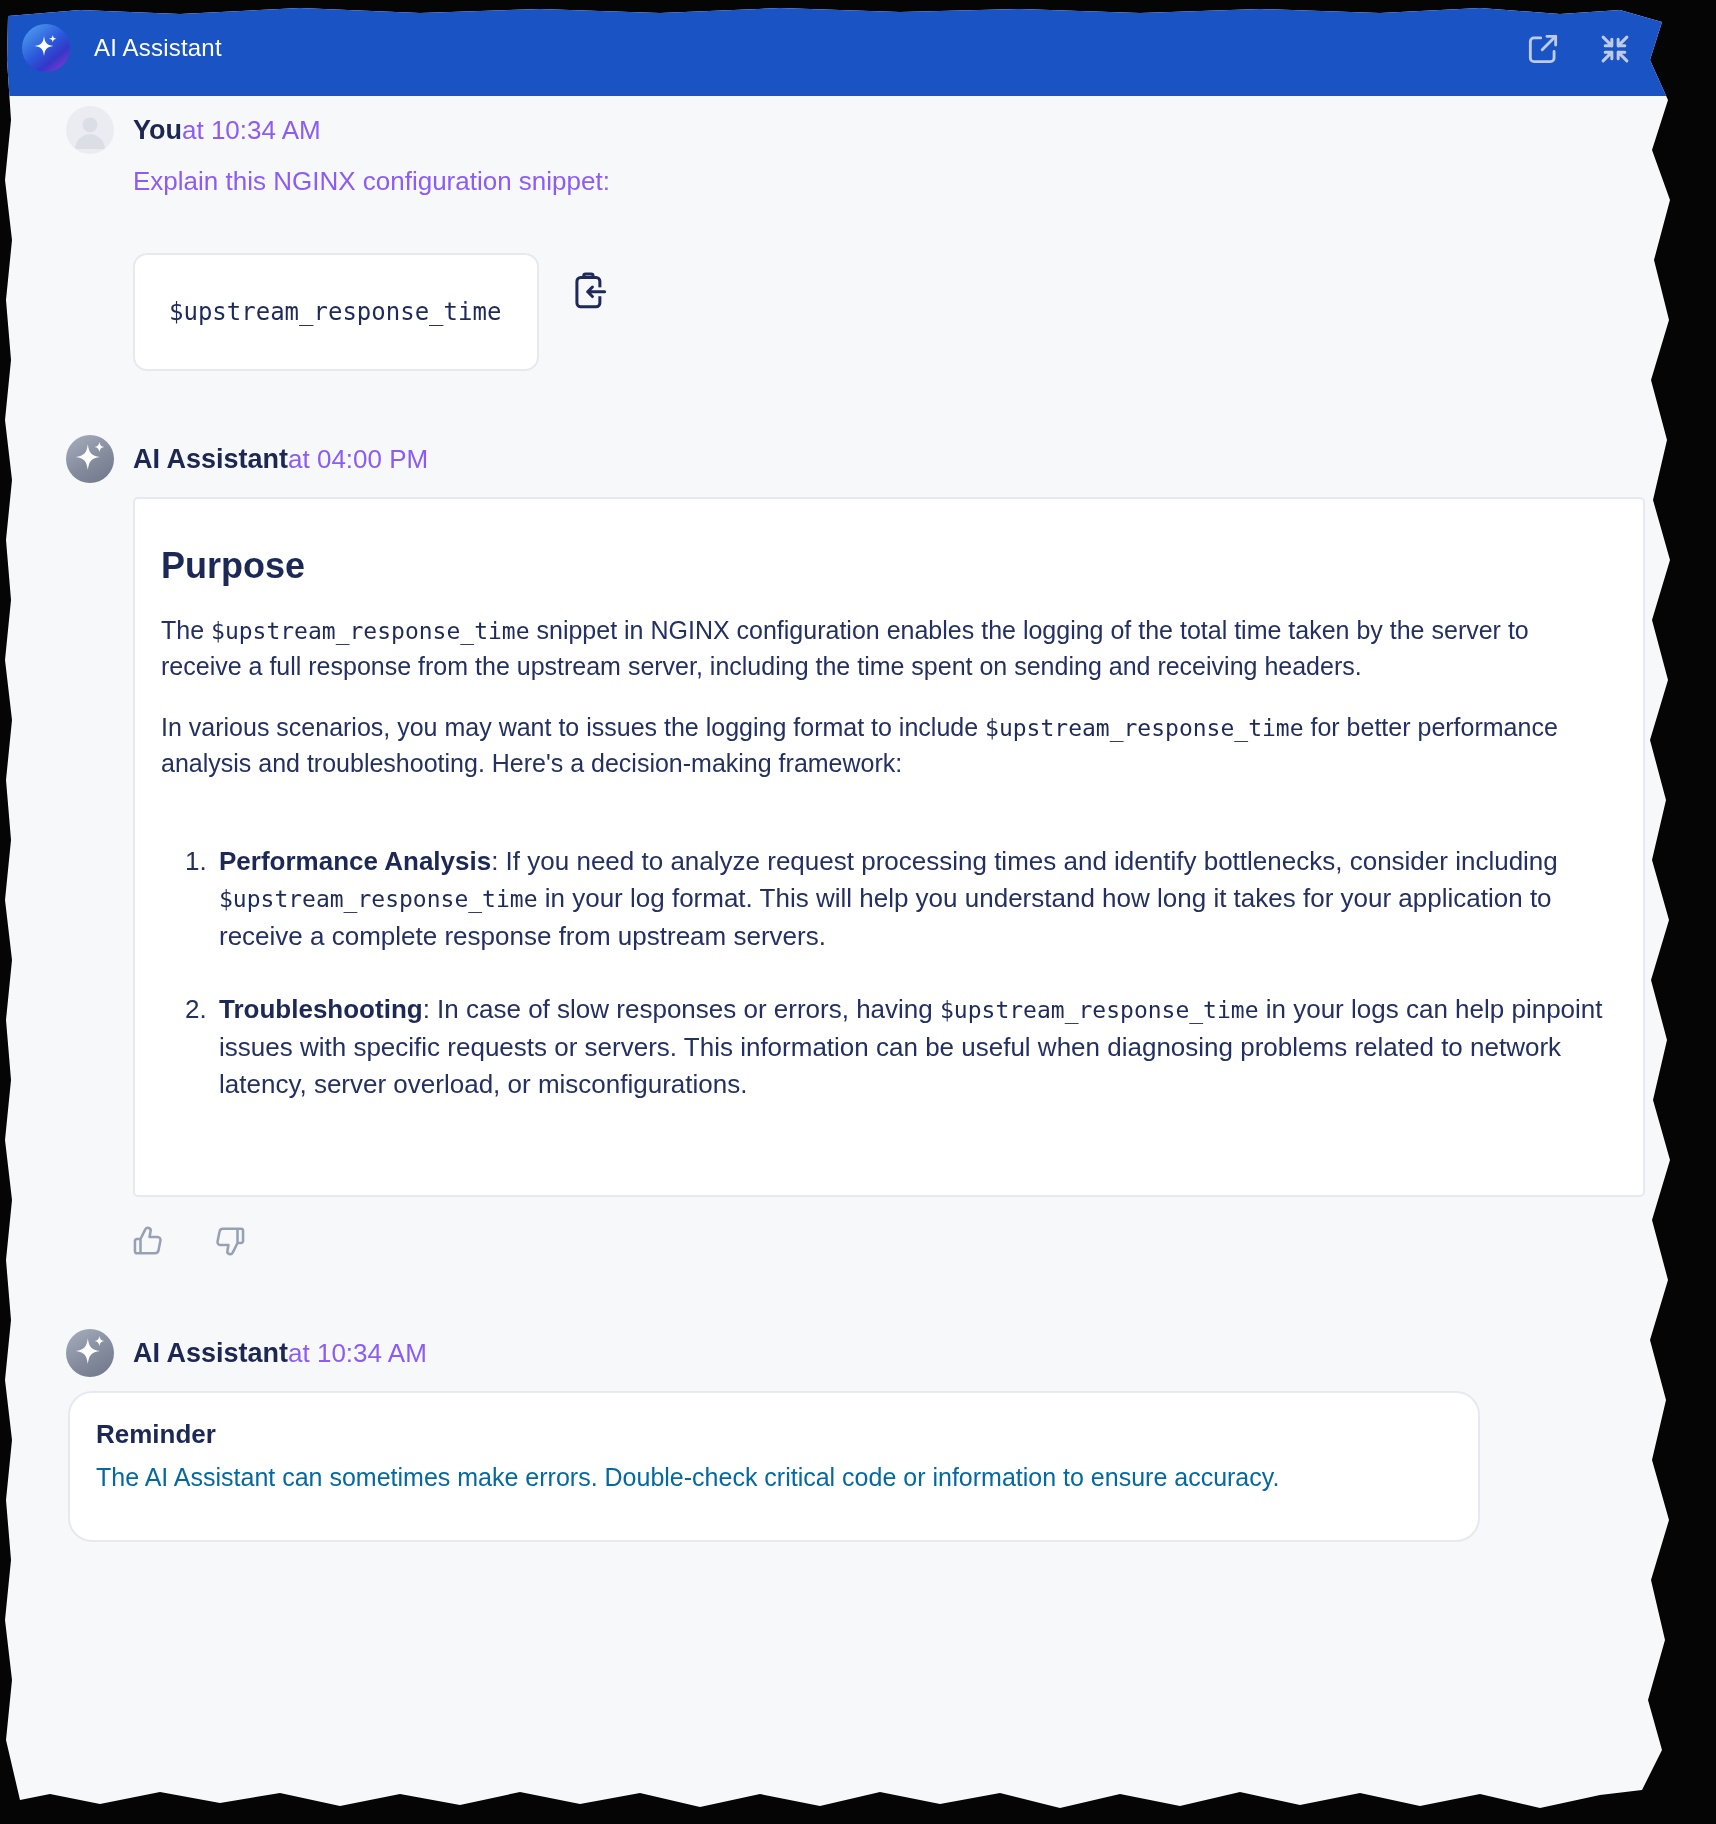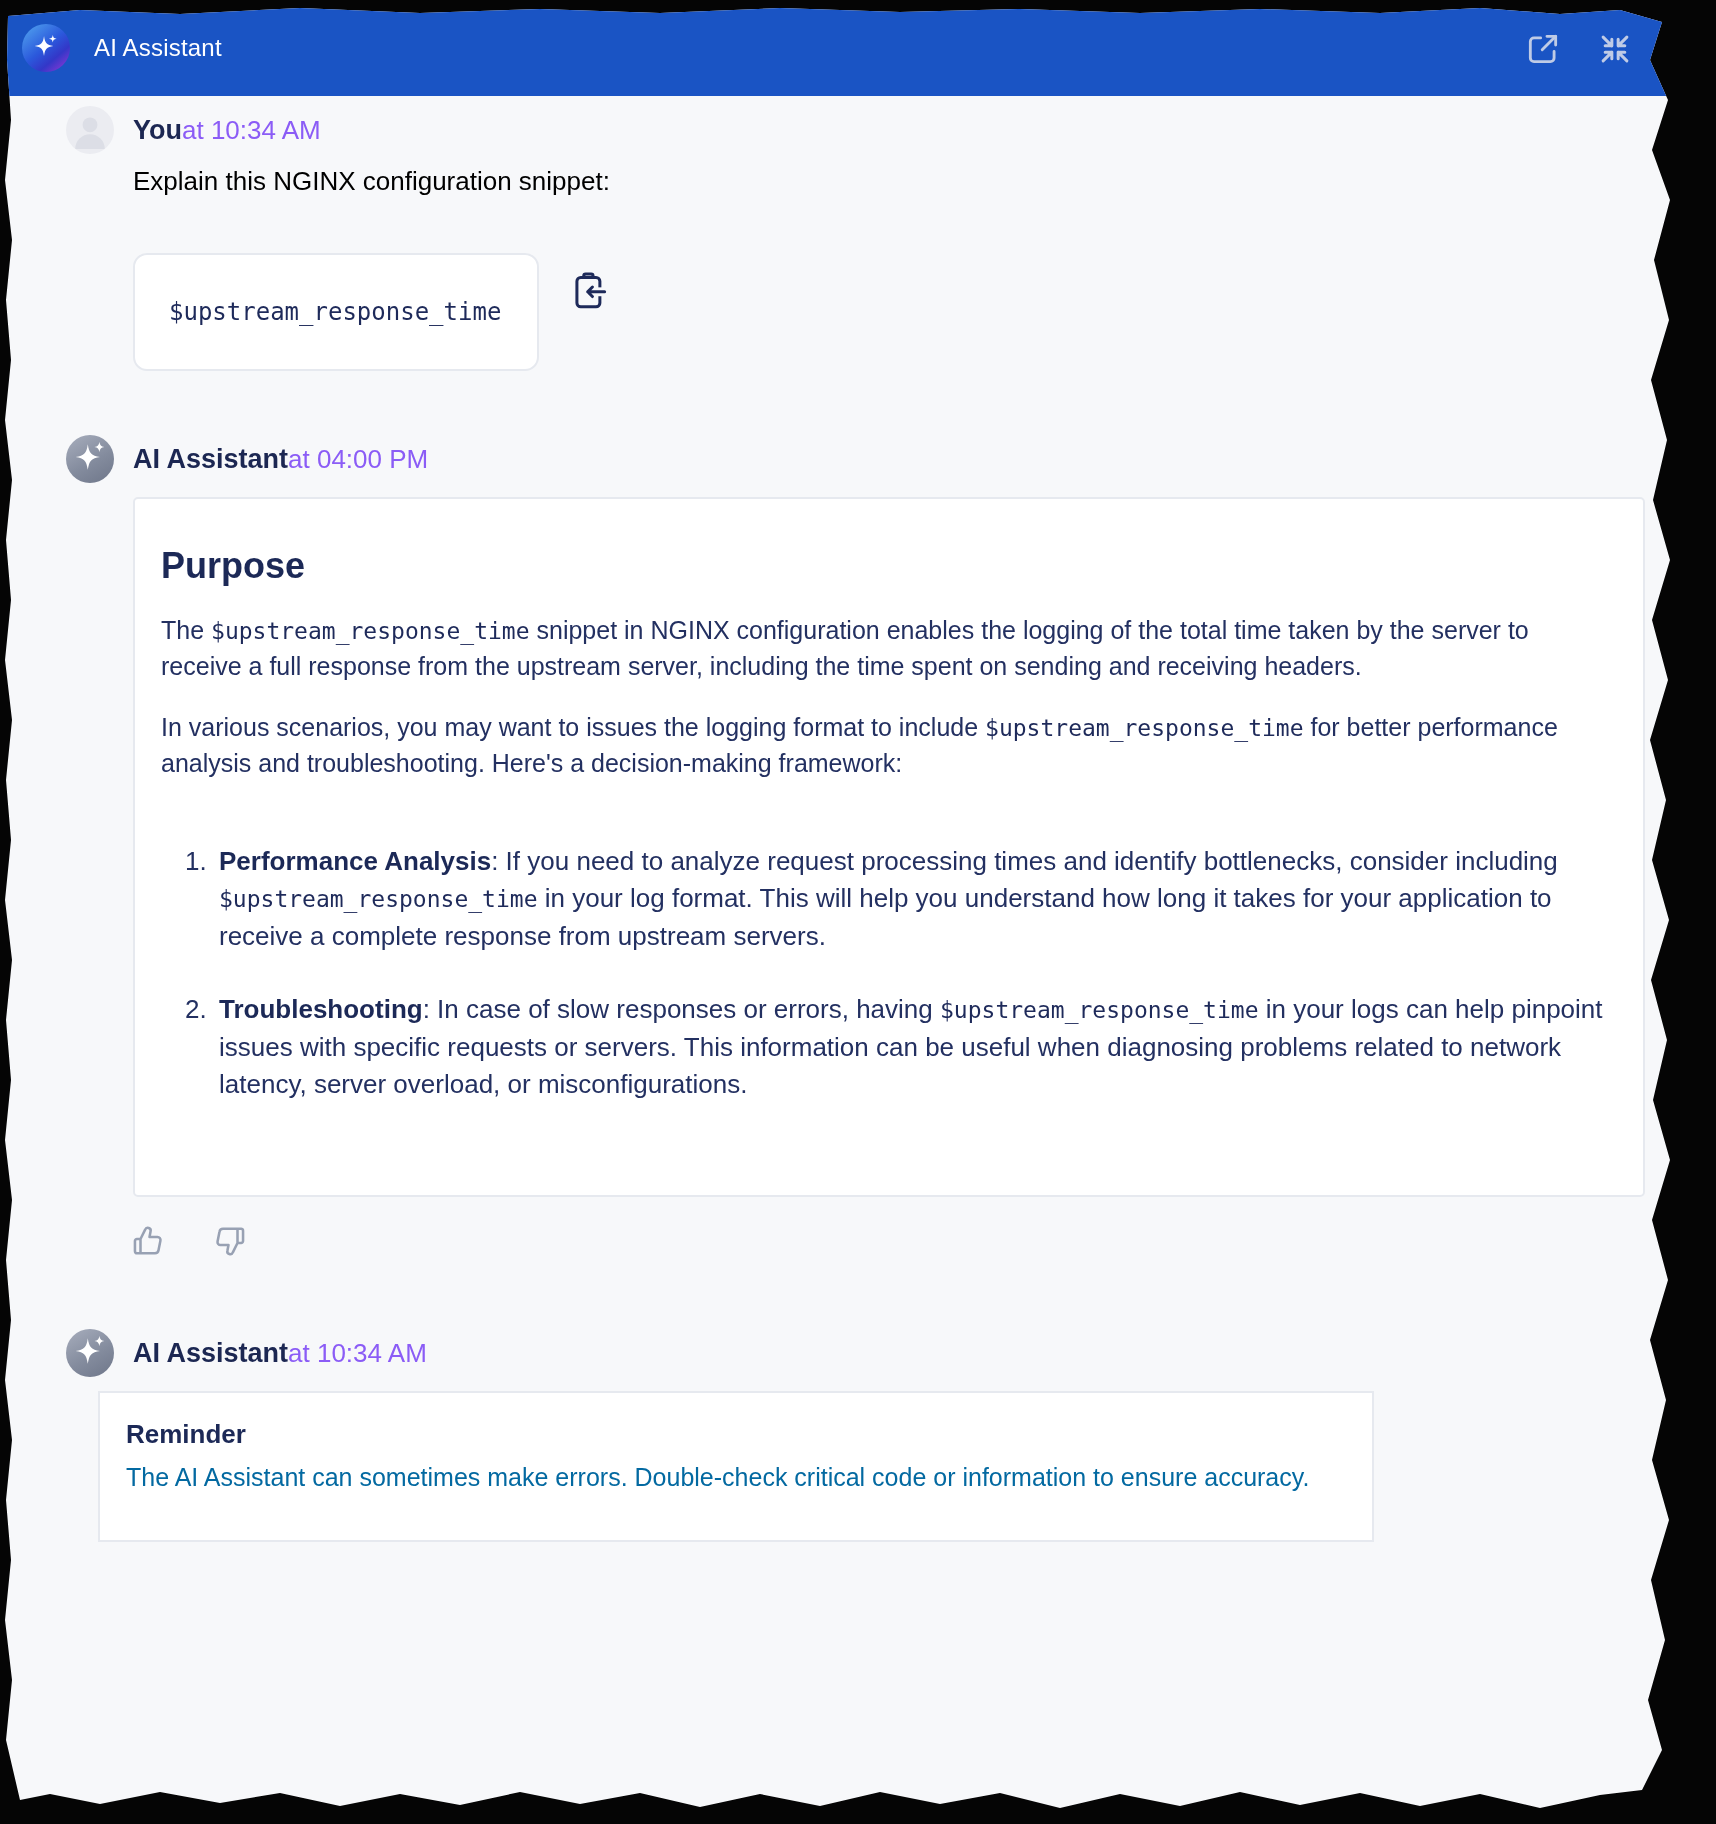--- a/index.html
+++ b/index.html
@@ -33,21 +33,21 @@
   .row{display:flex;gap:19px;padding-left:66px;}
   .avatar{flex:none;width:48px;height:48px;border-radius:50%;overflow:hidden;
           display:flex;align-items:center;justify-content:center;}
   .avatar.user{background:#EBECF1;}
   .avatar.ai{background:linear-gradient(150deg,#A8AEBD 0%,#848C9E 55%,#6E7689 100%);}
   .avatar svg{width:100%;height:100%;}
   .col{width:1512px;}
   .msg-head{display:flex;align-items:center;gap:0;height:48px;}
   .msg-author{font-size:27px;font-weight:700;color:#1C2752;}
   .msg-time{font-size:26px;color:#8b5cf6;}
-  .user-question{margin:12px 0 0 133px;padding-left:0;font-size:26px;color:#000000;}
+  .user-question{margin:12px 0 0 133px;padding-left:0;font-size:26px;color:#8b5cf6;}
   .code-line{display:flex;align-items:flex-start;gap:30px;margin:56px 0 0 133px;}
   .code-card{width:406px;height:118px;background:#fff;border:2px solid #E6E9EF;border-radius:14px;
              display:flex;align-items:center;padding-left:34px;box-sizing:border-box;}
   .code-card code{font-family:"DejaVu Sans Mono",monospace;font-size:24px;color:#1E2A5A;}
   .copy-btn{background:none;border:none;padding:0;margin-top:18px;width:38px;height:40px;cursor:pointer;}
   .copy-btn svg{width:38px;height:40px;}
   .gap-ai1{margin-top:64px;}
   .gap-ai2{margin-top:70px;}
   .answer-card{margin:14px 0 0 133px;width:1512px;box-sizing:border-box;background:#fff;
                border:2px solid #E6E9EF;border-radius:5px;padding:46px 34px 92px 26px;}
@@ -56,22 +56,22 @@
   .answer-card p{margin:26px 0 0 0;font-size:25px;line-height:35px;color:#233061;}
   code.inline{font-family:"DejaVu Sans Mono",monospace;font-size:23px;color:#1E2A5A;}
   ol.framework{margin:62px 0 0 0;padding:0 0 0 58px;list-style:none;counter-reset:item;}
   ol.framework li{position:relative;margin-top:36px;font-size:26px;line-height:37px;color:#233061;}
   ol.framework li:first-child{margin-top:0;}
   .li-marker{position:absolute;left:-34px;top:0;color:#233061;}
   ol.framework strong{font-weight:700;color:#1C2957;}
   .feedback{display:flex;gap:46px;margin:26px 0 0 130px;}
   .fb-btn{background:none;border:none;padding:0;width:36px;height:36px;cursor:pointer;}
   .fb-btn svg{width:36px;height:36px;}
-  .reminder-card{margin:14px 0 0 98px;width:1276px;box-sizing:border-box;background:#fff;
-                 border:2px solid #E6E9EF;border-radius:0;padding:26px 28px 46px 26px;}
+  .reminder-card{margin:14px 0 0 68px;width:1412px;box-sizing:border-box;background:#fff;
+                 border:2px solid #E6E9EF;border-radius:24px;padding:26px 28px 46px 26px;}
   .reminder-card h3{margin:0;font-size:26px;font-weight:700;color:#1C2957;}
   .reminder-card p{margin:10px 0 0 0;font-size:25px;line-height:34px;color:#0369a1;}
 </style>
 </head>
 <body>
 
 <div class="stage">
  <div class="page">
 
   <div class="titlebar">

